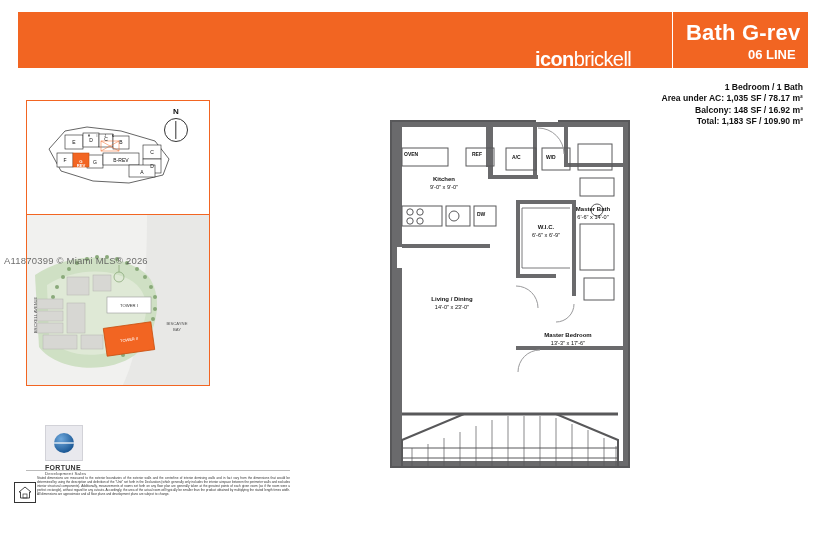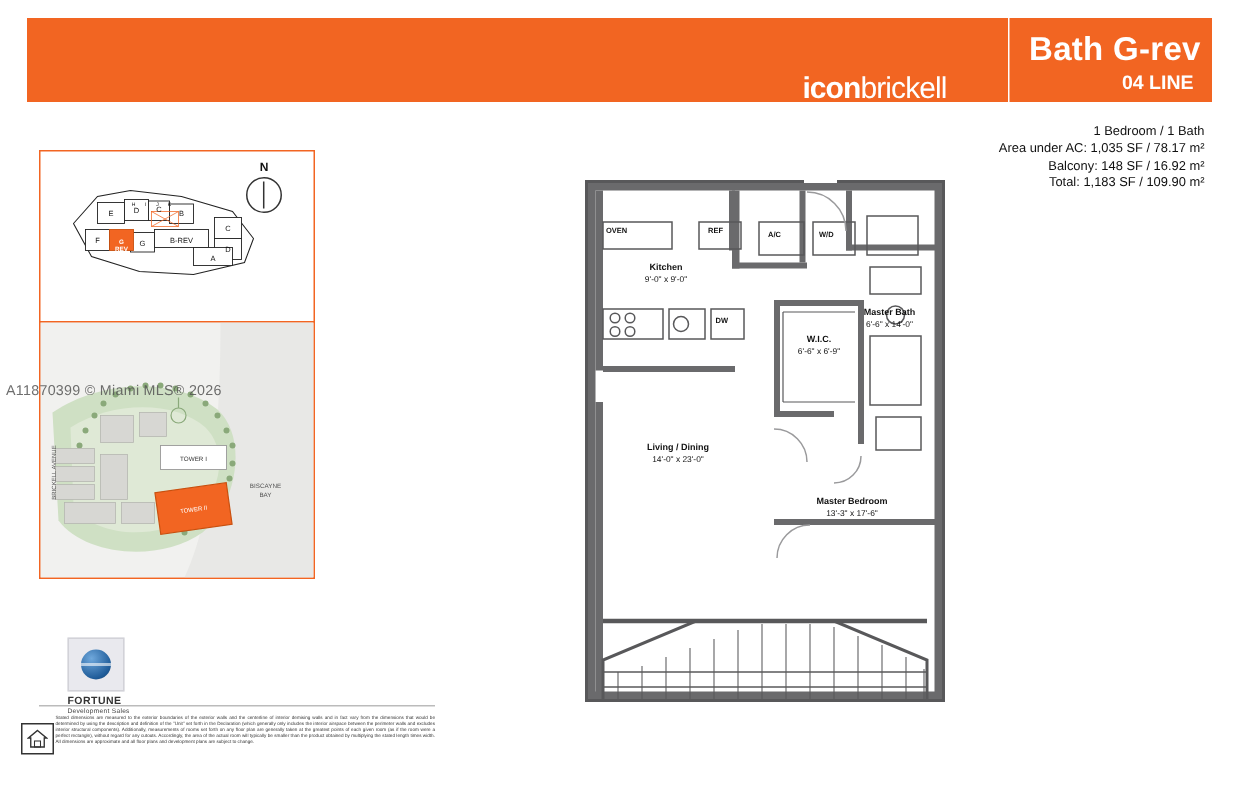--- a/index.html
+++ b/index.html
@@ -79,21 +79,21 @@
     white-space: nowrap;
   }
 
   
   .specs {
     position: absolute;
     right: 22px;
     top: 82px;
     text-align: right;
     font-size: 8.6px;
-    font-weight: normal;
+    font-weight: bold;
     color: #111;
     line-height: 11.4px;
   }
 
   
   .keyplan {
     position: absolute;
     left: 26px;
     top: 100px;
     width: 182px;
@@ -271,21 +271,21 @@
   <div class="brand-name">
     <span>icon</span><span class="thin">brickell</span>
   </div>
   <div class="brand-tag">
     <span>Inspired </span><span class="it">by</span><span> Yoo </span><span class="it">by</span><span> Philippe Starck</span>
   </div>
 </div>
 
 <div class="unit-divider"></div>
 <div class="unit-title">Bath G-rev</div>
-<div class="unit-line">04 LINE</div>
+<div class="unit-line">06 LINE</div>
 
 <div class="specs">
   <div>1 Bedroom / 1 Bath</div>
   <div>Area under AC: 1,035 SF / 78.17 m²</div>
   <div>Balcony: 148 SF / 16.92 m²</div>
   <div>Total: 1,183 SF / 109.90 m²</div>
 </div>
 
 <div class="keyplan">
   <div class="north">

